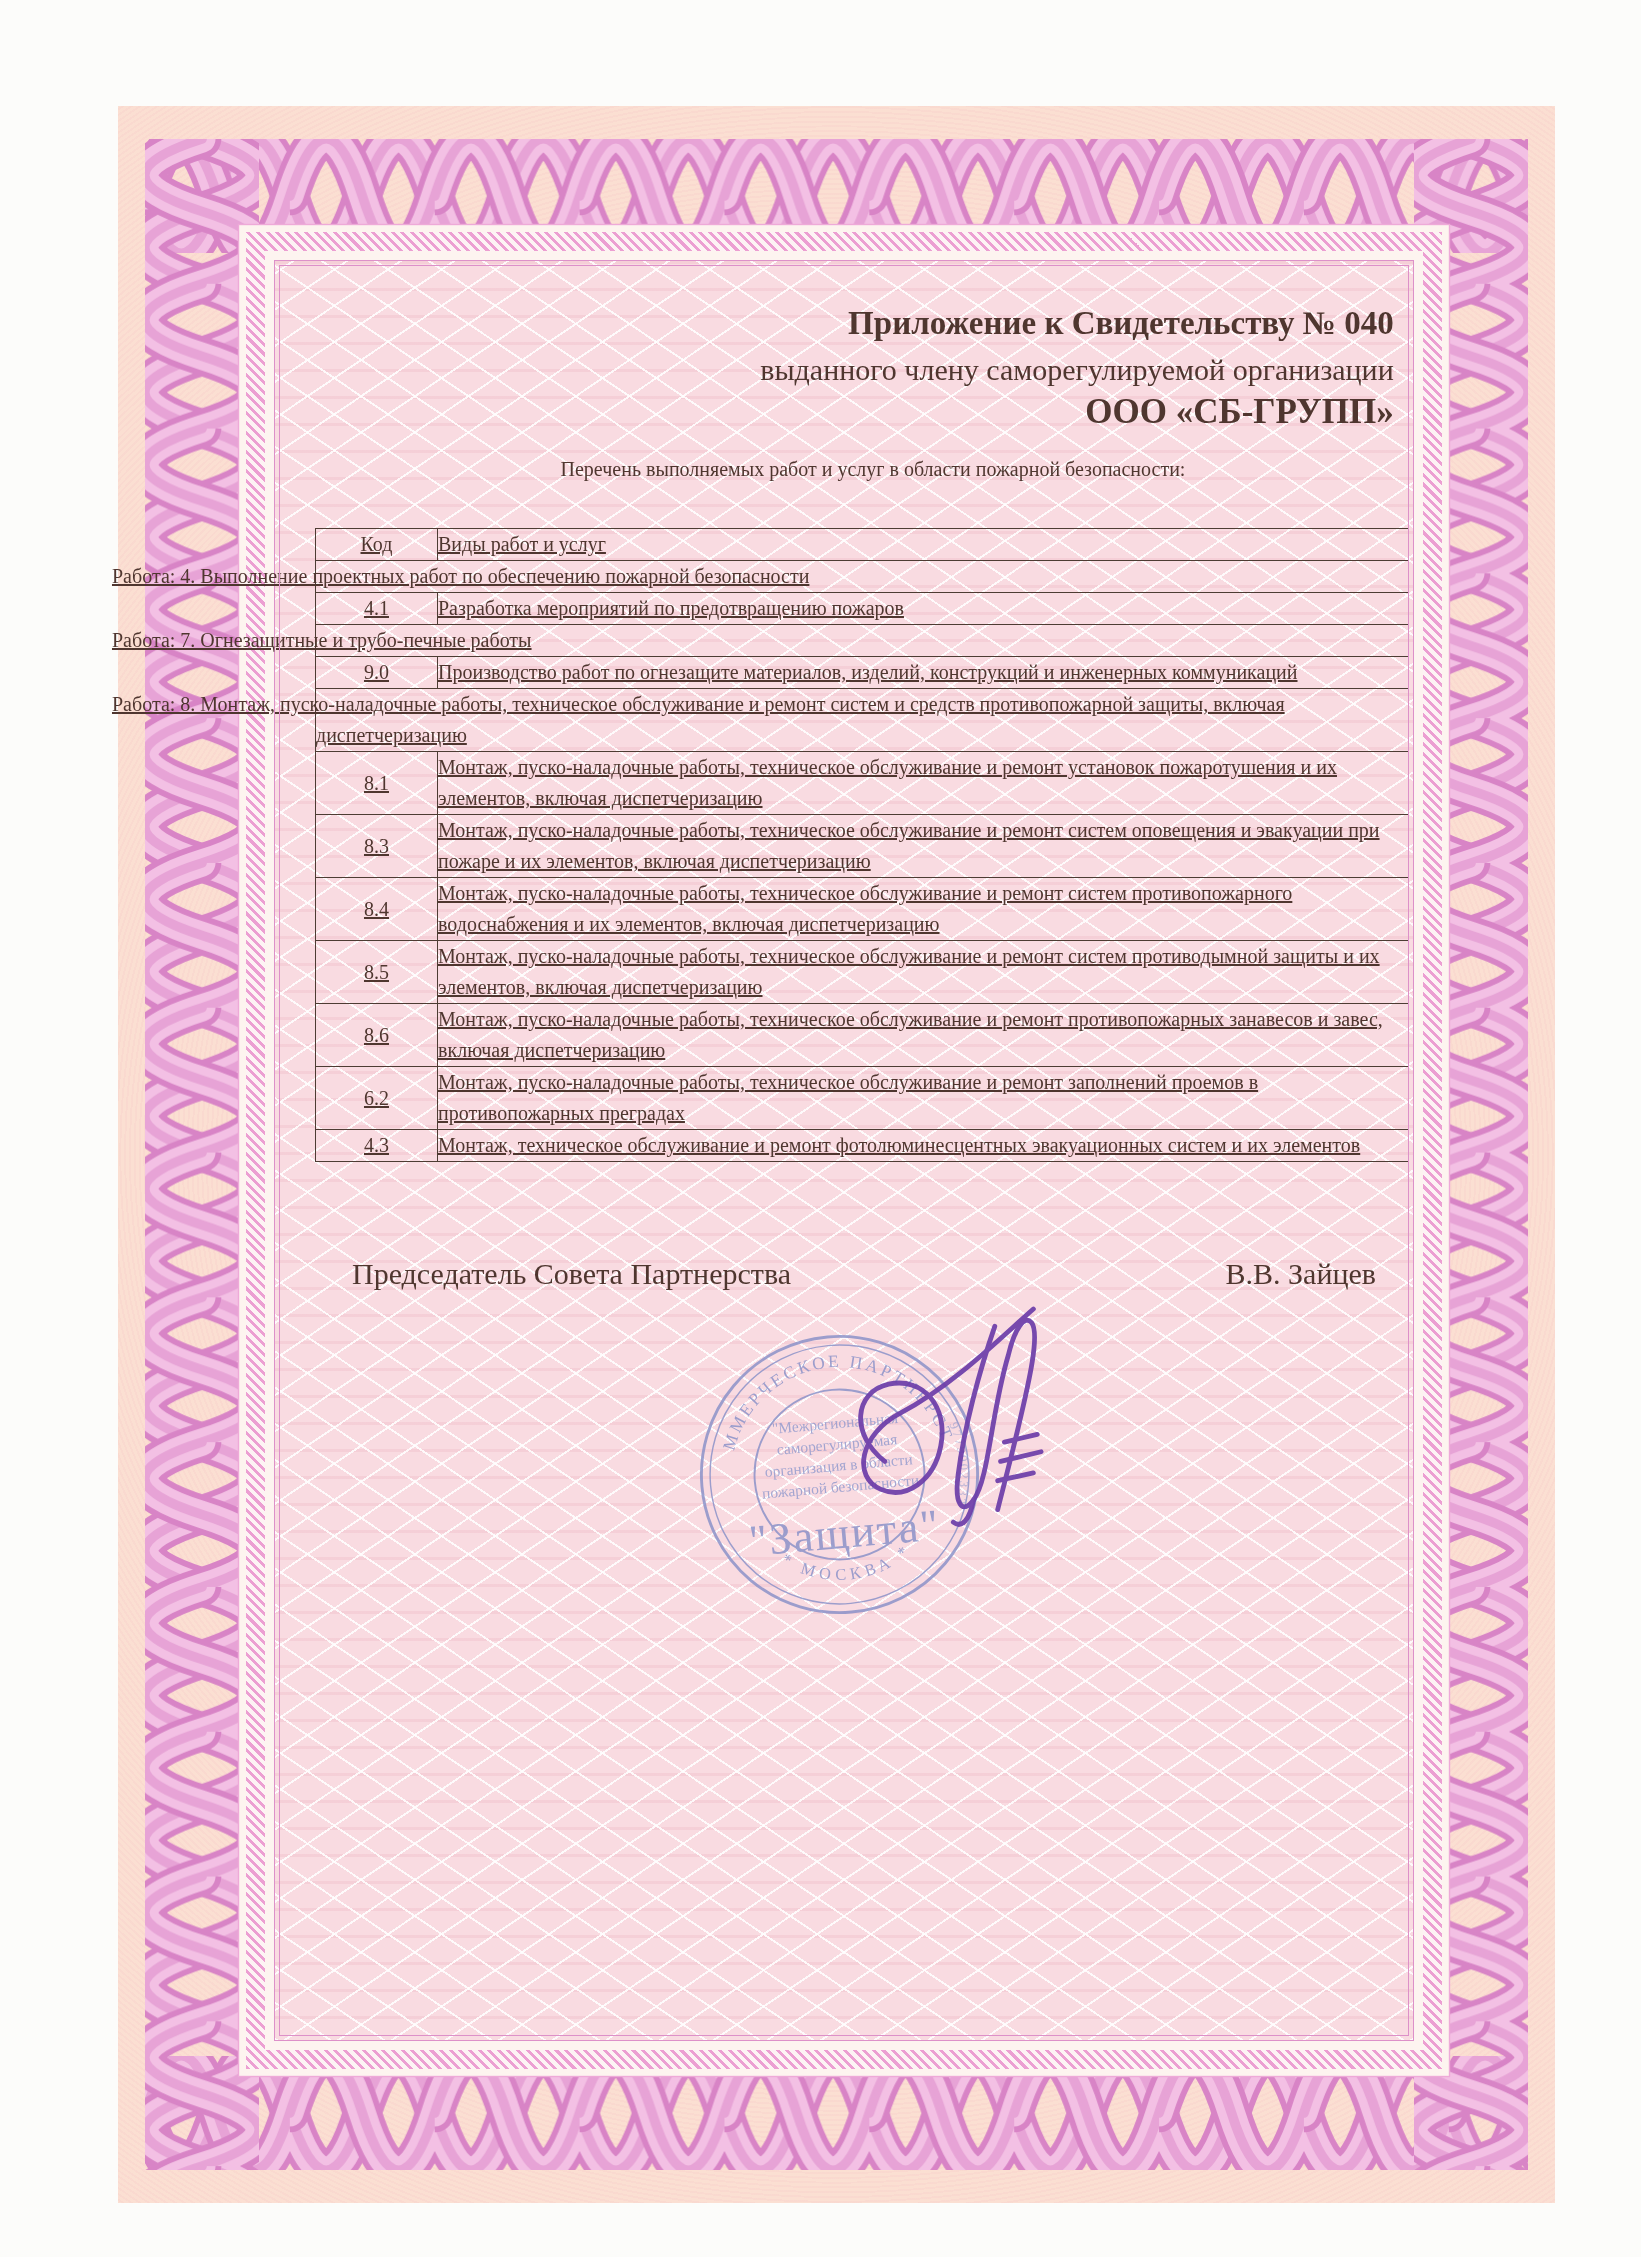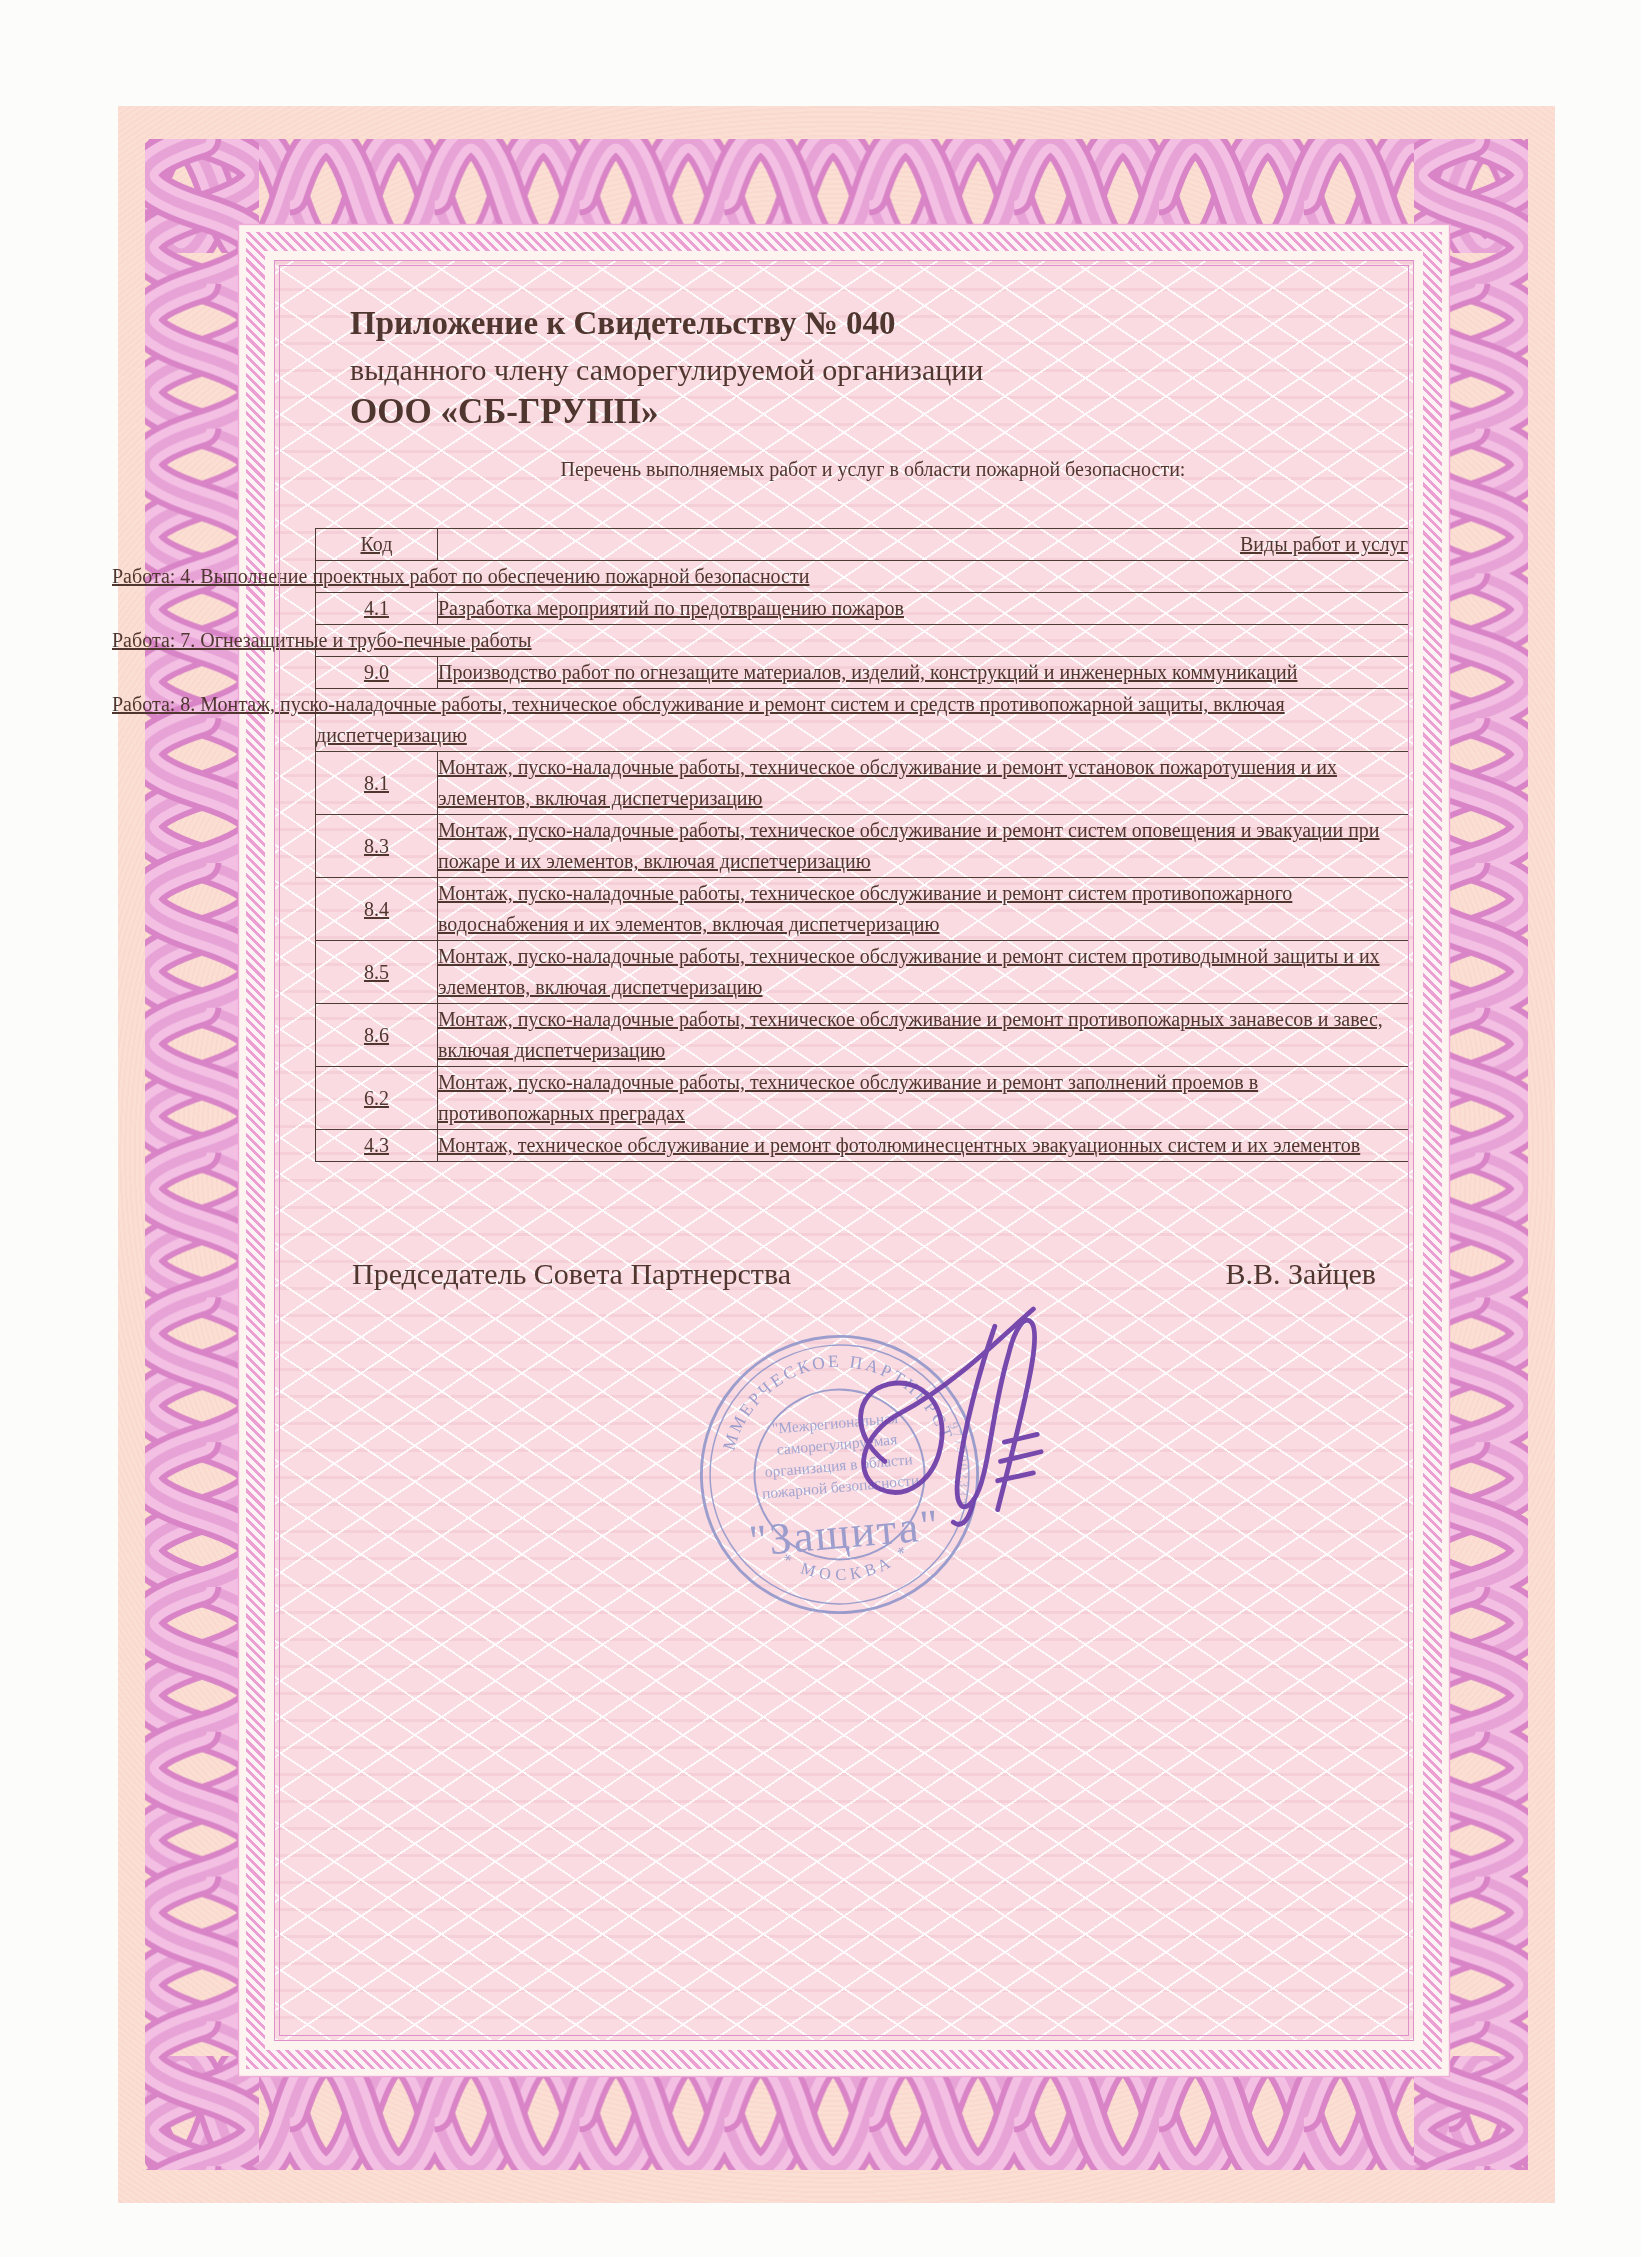--- a/index.html
+++ b/index.html
@@ -45,21 +45,21 @@
     outline:1.4px solid #dd90c9;outline-offset:-6.8px;
     background-color:#f9dbe1;
     background-image:
       repeating-linear-gradient(34deg,  rgba(255,255,255,.85) 0 1.9px, rgba(255,255,255,0) 1.9px 30px),
       repeating-linear-gradient(-34deg, rgba(255,255,255,.85) 0 1.9px, rgba(255,255,255,0) 1.9px 30px),
       repeating-linear-gradient(180deg, rgba(242,197,207,.55) 0 2.9px, rgba(255,255,255,0) 2.9px 27px);
     color:#4f362f;
   }
 
   
-  .title-wrap{padding:44px 19.3px 0 75px;text-align:left;}
+  .title-wrap{padding:44px 19.3px 0 75px;text-align:right;margin-left:16px;}
   .t1{font-size:33px;font-weight:bold;line-height:37px;}
   .t2{font-size:30px;line-height:33px;margin-top:10.6px;}
   .t3{font-size:35px;font-weight:bold;line-height:39px;margin-top:6.8px;}
   .subtitle{font-size:20px;line-height:33px;margin-top:22px;text-align:center;padding-left:58px;}
 
   
   table.works{
     border-collapse:collapse;
     margin:42px 0 0 40px;
     width:1094px;
@@ -68,21 +68,21 @@
   table.works,table.works td,table.works th{
     border:1.9px solid #4d3c33;
   }
   table.works th,table.works td{
     font-size:20px;line-height:31px;
     padding:0;vertical-align:middle;
     font-weight:normal;
     text-decoration:underline;
   }
   th.h-code{width:121px;font-weight:bold;text-align:center;}
-  th.h-works{font-weight:bold;text-align:right;}
+  th.h-works{font-weight:bold;text-align:left;}
   td.code-cell{text-align:center;vertical-align:top;}
   td.desc-cell{padding-left:11.6px;padding-right:5.8px;vertical-align:top;}
   td.section-cell{padding-left:211px;text-indent:-204px;padding-right:5.8px;}
 
   
   .sig-row{
     position:relative;margin-top:92px;height:39px;
     font-size:30px;line-height:39px;z-index:4;
   }
   .sig-left{position:absolute;left:77px;top:0;}

